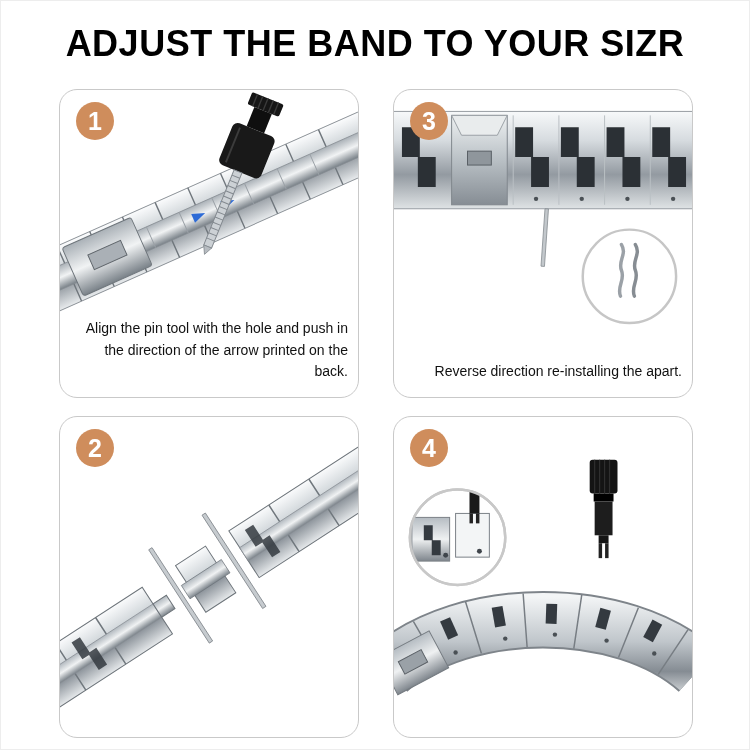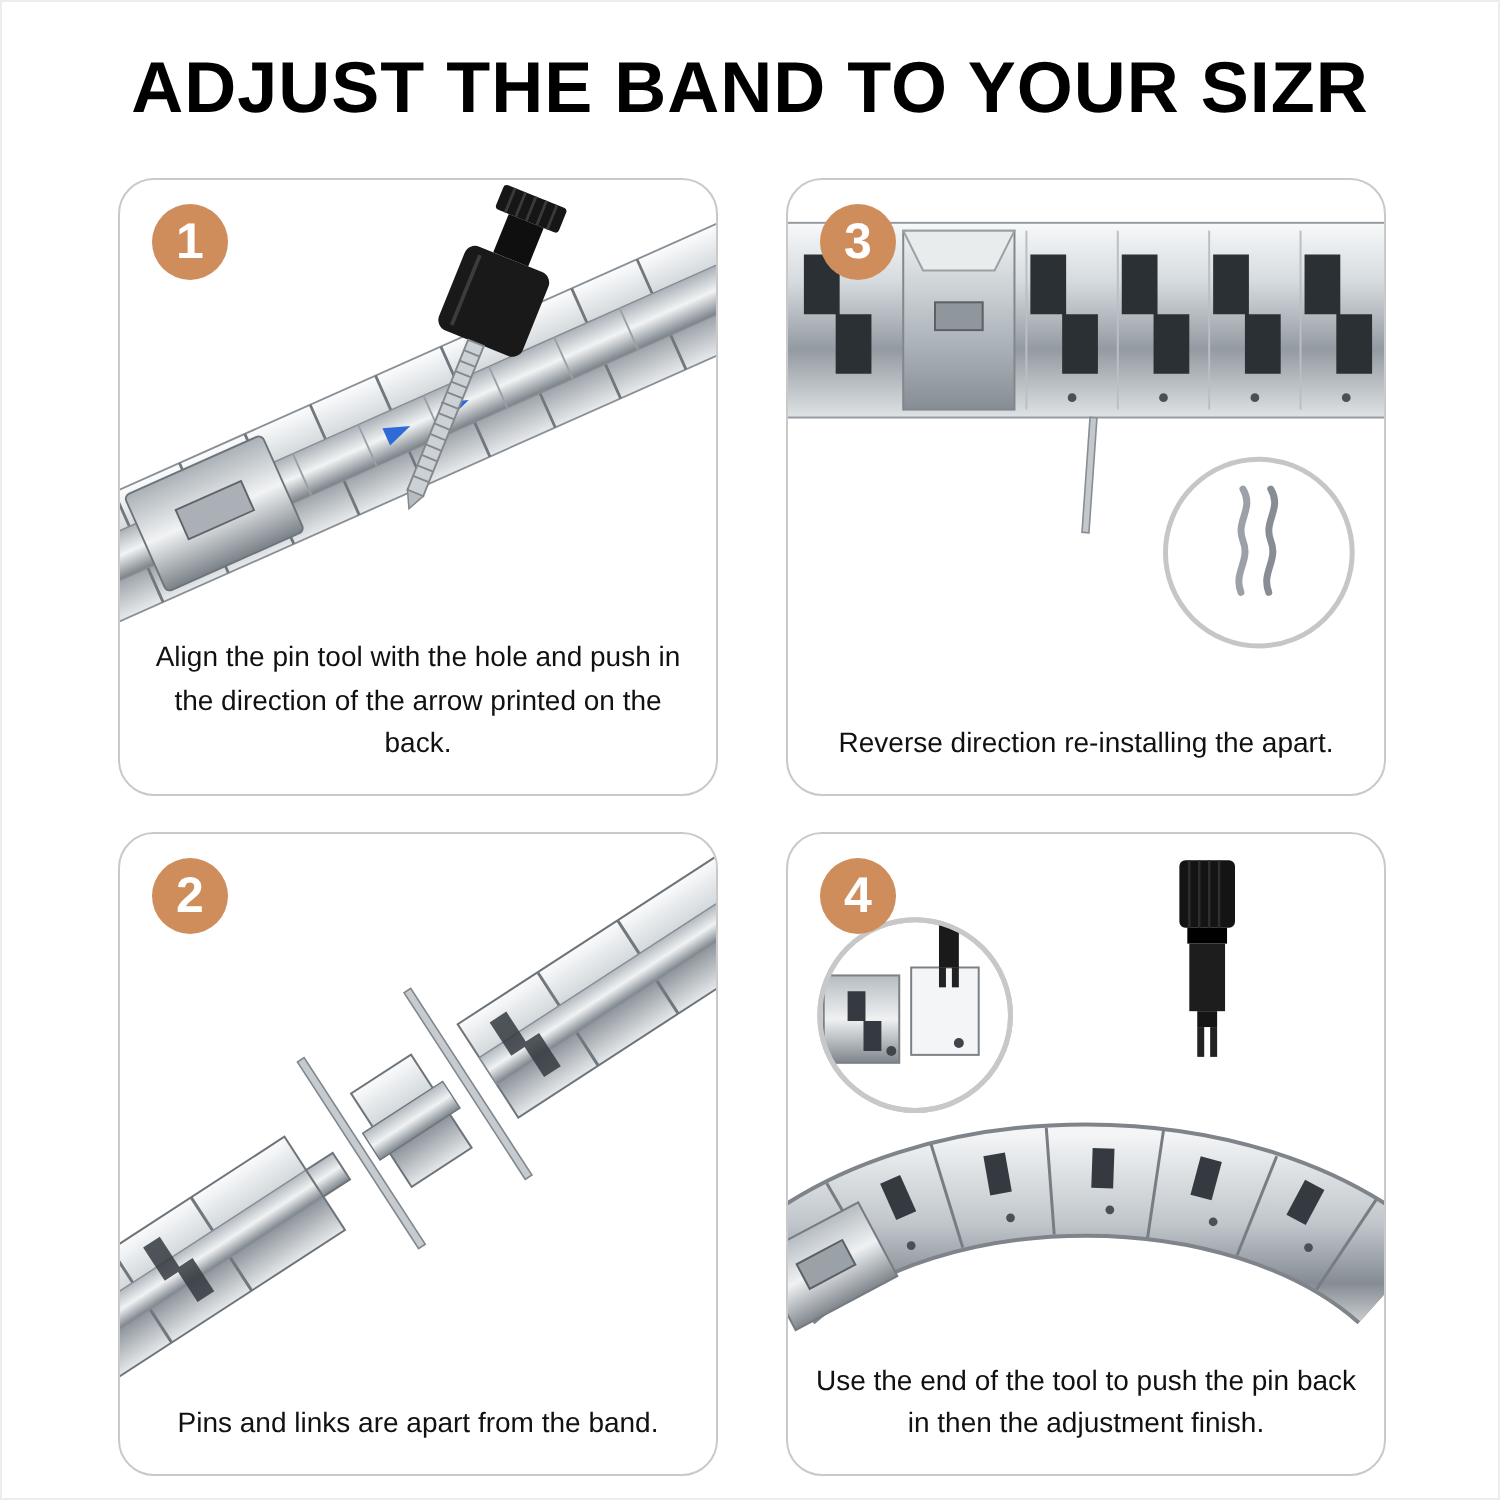--- a/index.html
+++ b/index.html
@@ -28,21 +28,21 @@
   .panel.r2 { height: 322px; }
   .badge {
     position: absolute; top: 12px; left: 16px; width: 38px; height: 38px;
     border-radius: 50%; background: var(--accent, #cf8d5c); color: #fff;
     font-size: 25px; font-weight: bold;
     display: flex; align-items: center; justify-content: center; z-index: 2;
   }
   .illus { flex: 1; position: relative; overflow: hidden; }
   .illus svg { position: absolute; inset: 0; width: 100%; height: 100%; }
   .caption {
-    flex: none; text-align: center; font-size: 14px; line-height: 1.55;
+    flex: none; text-align: right; font-size: 14px; line-height: 1.55;
     padding: 2px 10px 14px; color: #111;
   }
 </style>
 </head>
 <body>
 
 <div class="page">
   <h1 class="title">ADJUST THE BAND TO YOUR SIZR</h1>
 
   <div class="grid">
@@ -168,21 +168,20 @@
             <rect x="128" y="92" width="36" height="56" fill="url(#p2m)" stroke="#6d747a"></rect>
             <rect x="122" y="112" width="48" height="16" fill="url(#p2c)" stroke="#6d747a" stroke-width="0.7"></rect>
             <rect x="178" y="64" width="4" height="112" fill="#c6cbcf" stroke="#81878d" stroke-width="0.8"></rect>
             <rect x="192" y="92" width="160" height="56" fill="url(#p2m)" stroke="#6d747a"></rect>
             <path d="M240 92 V148 M288 92 V148" stroke="#70777d" stroke-width="1.5"></path>
             <rect x="192" y="112" width="160" height="16" fill="url(#p2c)" stroke="#878d93" stroke-width="0.7"></rect>
             <path d="M206 100 h10 v18 h8 v20 h-10 v-18 h-8 z" fill="#343a40" opacity="0.85"></path>
           </g>
         </svg>
       </div>
-      <div class="caption">Pins and links are apart from the band.</div>
     </div>
 
     <div class="panel r2">
       <div class="badge">4</div>
       <div class="illus">
         <svg viewBox="0 0 300 240" preserveAspectRatio="xMidYMid meet">
           <defs>
             <linearGradient id="p4m" x1="0" y1="140" x2="0" y2="240" gradientUnits="userSpaceOnUse">
               <stop offset="0" stop-color="#f3f5f6"></stop>
                 <stop offset="0.45" stop-color="#c0c6cb"></stop>
@@ -239,17 +238,16 @@
               <circle cx="52" cy="98" r="2.5" fill="#3f454b"></circle>
               <circle cx="86" cy="94" r="2.5" fill="#3f454b"></circle>
               <rect x="76" y="30" width="10" height="26" fill="#1a1a1a"></rect>
               <rect x="76" y="56" width="3.5" height="10" fill="#222222"></rect>
               <rect x="82.5" y="56" width="3.5" height="10" fill="#222222"></rect>
             </g>
             <circle cx="64" cy="80" r="48" fill="none" stroke="#c8c8c8" stroke-width="2.5"></circle>
           </g>
         </svg>
       </div>
-      <div class="caption">Use the end of the tool to push the pin back in then the adjustment finish.</div>
     </div>
 
   </div>
 </div>
 
 </body></html>

